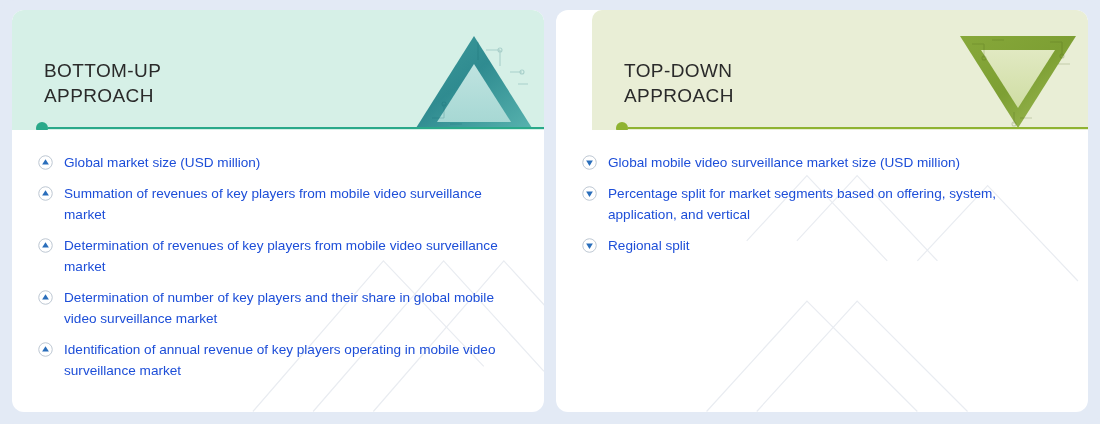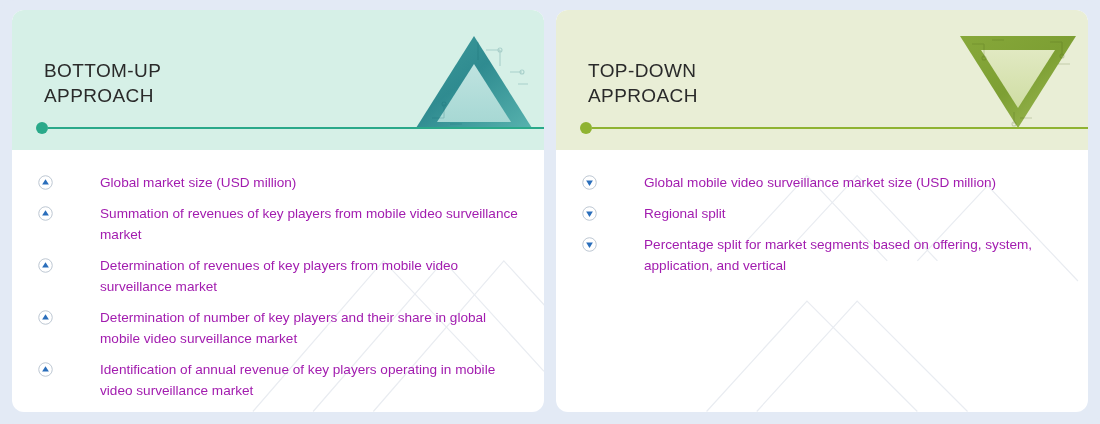--- a/index.html
+++ b/index.html
@@ -43,26 +43,26 @@
   .watermark {
     position: absolute;
     inset: 0;
     pointer-events: none;
     opacity: 1;
   }
 
   
   .band {
     position: relative;
-    height: 140px;
+    height: 120px;
     border-radius: 10px 10px 0 0;
     overflow: hidden;
   }
   .band-teal  { background: #d6f0e7; }
-  .band-olive { background: #e9eed6; }
+  .band-olive { background: #e9eed6; margin-left: 36px; }
 
   .band-title {
     position: absolute;
     left: 32px;
     top: 48px;
     font-size: 19px;
     line-height: 25px;
     letter-spacing: 0.4px;
     color: #2a2a2a;
     font-weight: 400;
@@ -121,23 +121,22 @@
   .bullet {
     flex: 0 0 auto;
     width: 15px;
     height: 15px;
     margin-top: 3px;
   }
   .bullet svg { display: block; width: 15px; height: 15px; }
   .item-text {
     font-size: 13.6px;
     line-height: 21px;
-    color: #a21caf;
+    color: #1d4ed8;
     max-width: 455px;
-    margin-left: 36px;
   }
   .panel-right .item-text { max-width: 470px; }
 </style>
 </head>
 <body>
 
 <div class="stage">
 
   <div class="panel panel-left">
 
@@ -290,27 +289,27 @@
         </span>
         <span class="item-text">Global mobile video surveillance market size (USD million)</span>
       </div>
       <div class="list-item">
         <span class="bullet">
           <svg viewBox="0 0 16 16">
             <circle cx="8" cy="8" r="7.2" fill="#ffffff" stroke="#b9c3cf" stroke-width="1"></circle>
             <polygon points="4.4,5.8 11.6,5.8 8,11.6" fill="#2a6ebb"></polygon>
           </svg>
         </span>
+        <span class="item-text">Percentage split for market segments based on offering, system, application, and vertical</span>
+      </div>
+      <div class="list-item">
+        <span class="bullet">
+          <svg viewBox="0 0 16 16">
+            <circle cx="8" cy="8" r="7.2" fill="#ffffff" stroke="#b9c3cf" stroke-width="1"></circle>
+            <polygon points="4.4,5.8 11.6,5.8 8,11.6" fill="#2a6ebb"></polygon>
+          </svg>
+        </span>
         <span class="item-text">Regional split</span>
-      </div>
-      <div class="list-item">
-        <span class="bullet">
-          <svg viewBox="0 0 16 16">
-            <circle cx="8" cy="8" r="7.2" fill="#ffffff" stroke="#b9c3cf" stroke-width="1"></circle>
-            <polygon points="4.4,5.8 11.6,5.8 8,11.6" fill="#2a6ebb"></polygon>
-          </svg>
-        </span>
-        <span class="item-text">Percentage split for market segments based on offering, system, application, and vertical</span>
       </div>
     </div>
   </div>
 
 </div>
 
 </body></html>

